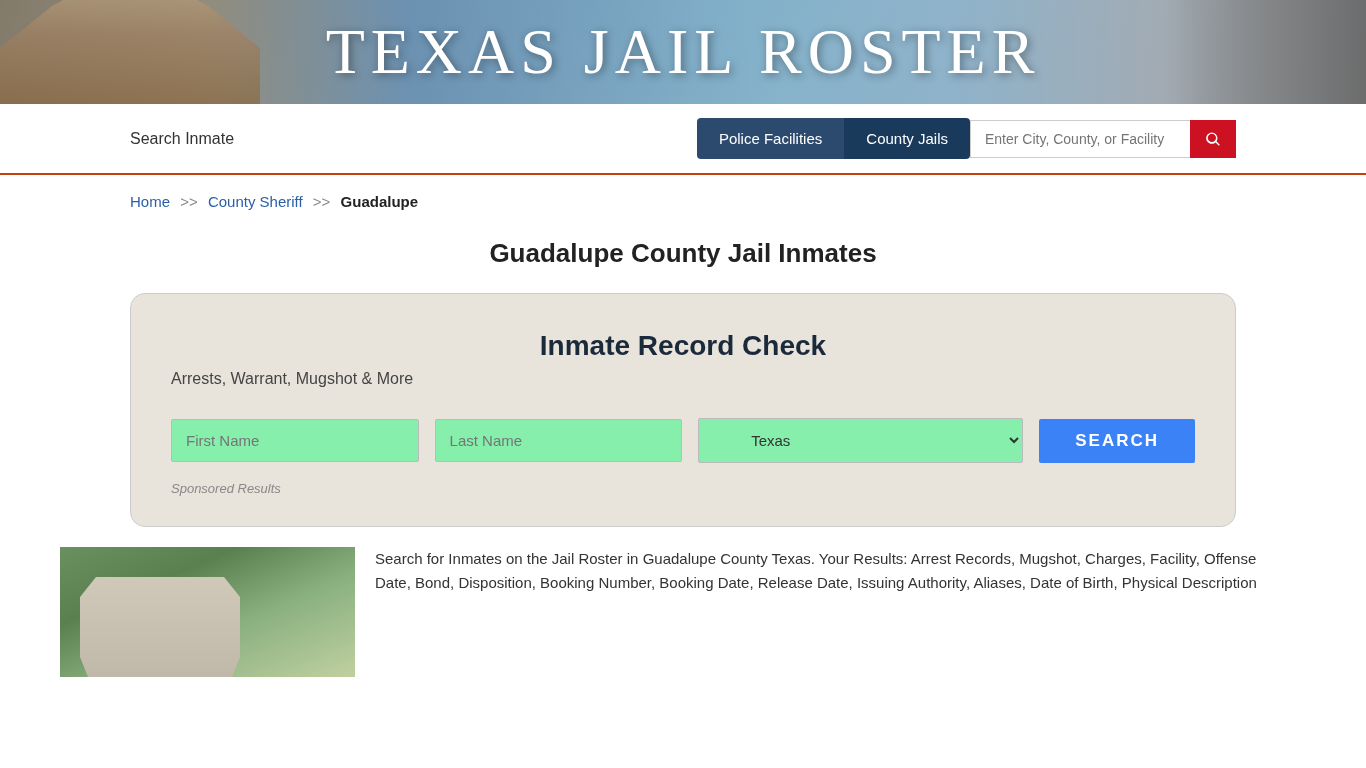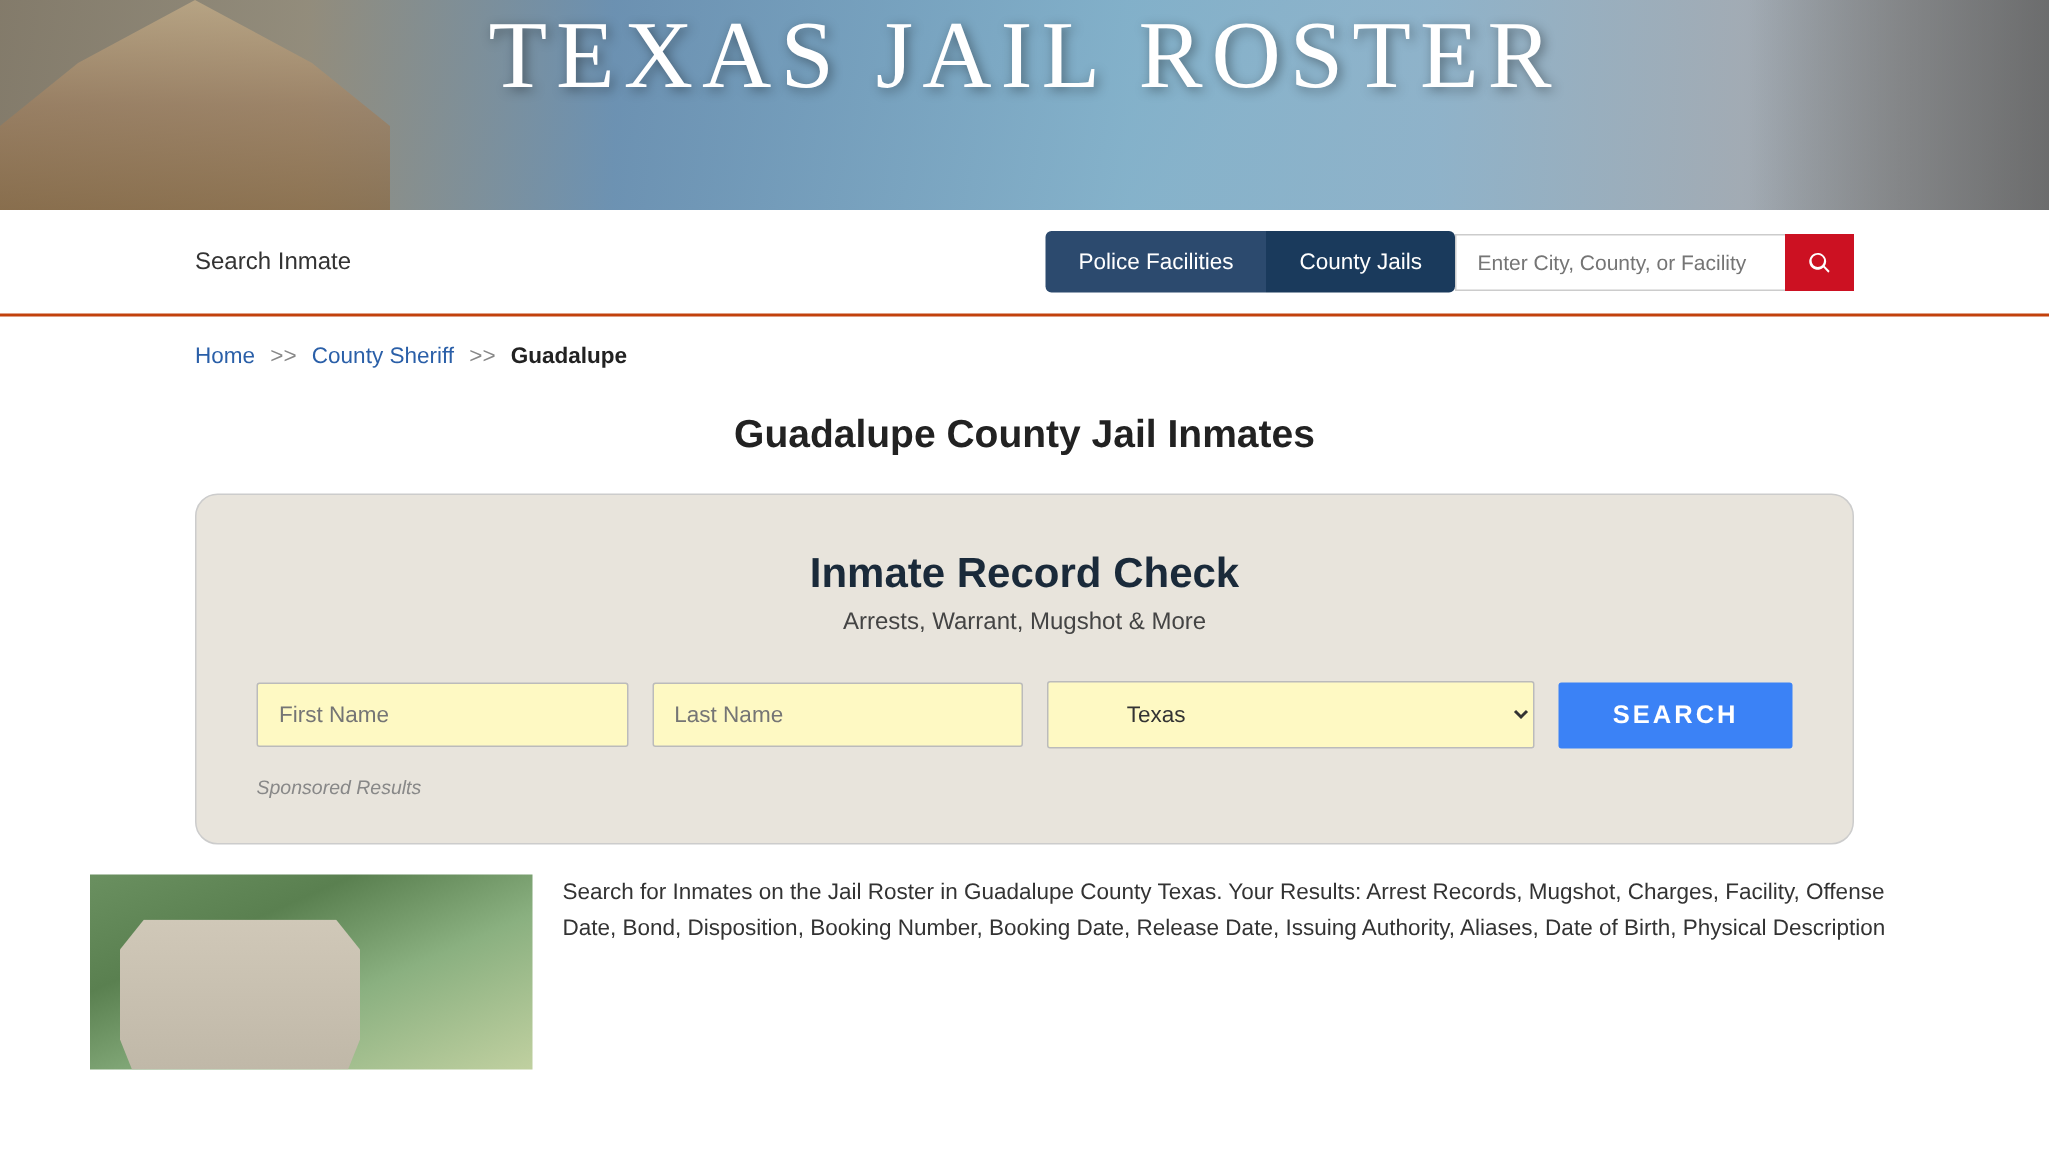--- a/index.html
+++ b/index.html
@@ -1,24 +1,25 @@
 <!DOCTYPE html>
 <html><head>
   <meta charset="utf-8">
   <style>
     * { margin: 0; padding: 0; box-sizing: border-box; }
     body { font-family: Arial, sans-serif; background: #fff; width: 1366px; min-height: 768px; overflow-x: hidden; }
 
     
     .header-banner {
       width: 100%;
-      height: 140px;
+      height: 104px;
       background: linear-gradient(135deg, #5b7fa6 0%, #7fa8c9 40%, #a8c4d8 60%, #b0b8c1 100%);
       position: relative;
       display: flex;
+      align-items: center;
       justify-content: center;
       overflow: hidden;
     }
     .header-banner-bg {
       position: absolute;
       inset: 0;
       background: linear-gradient(to right, #8a7a60 0%, #9a8c72 15%, #6a8faf 30%, #7fafc8 55%, #8ab0c8 70%, #a0a8b0 85%, #888 100%);
       opacity: 0.85;
     }
     .header-title {
@@ -154,37 +155,36 @@
       padding: 36px 40px 30px;
     }
     .record-check-title {
       text-align: center;
       font-size: 28px;
       font-weight: bold;
       color: #1a2a3a;
       margin-bottom: 8px;
     }
     .record-check-subtitle {
-      text-align: center;
       font-size: 16px;
       color: #444;
       margin-bottom: 30px;
     }
     .record-check-form {
       display: flex;
       gap: 16px;
       align-items: center;
     }
     .record-check-form input,
     .record-check-form select {
       padding: 12px 14px;
       font-size: 15px;
       border: 1px solid #bbb;
       border-radius: 2px;
-      background: #fef9c3;
+      background: #86efac;
       color: #777;
       outline: none;
     }
     .record-check-form input { flex: 1; }
     .record-check-form select {
       flex: 1.2;
       color: #333;
       padding-left: 48px;
     }
     .record-search-btn {

